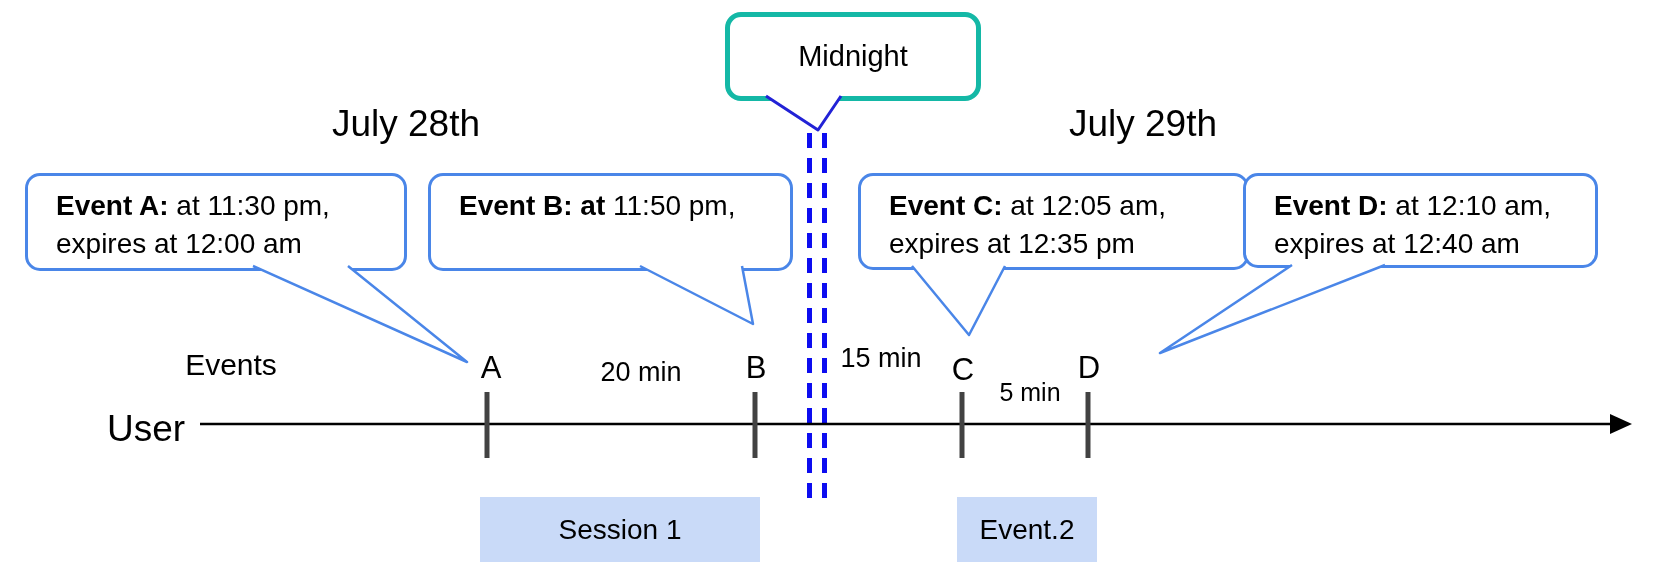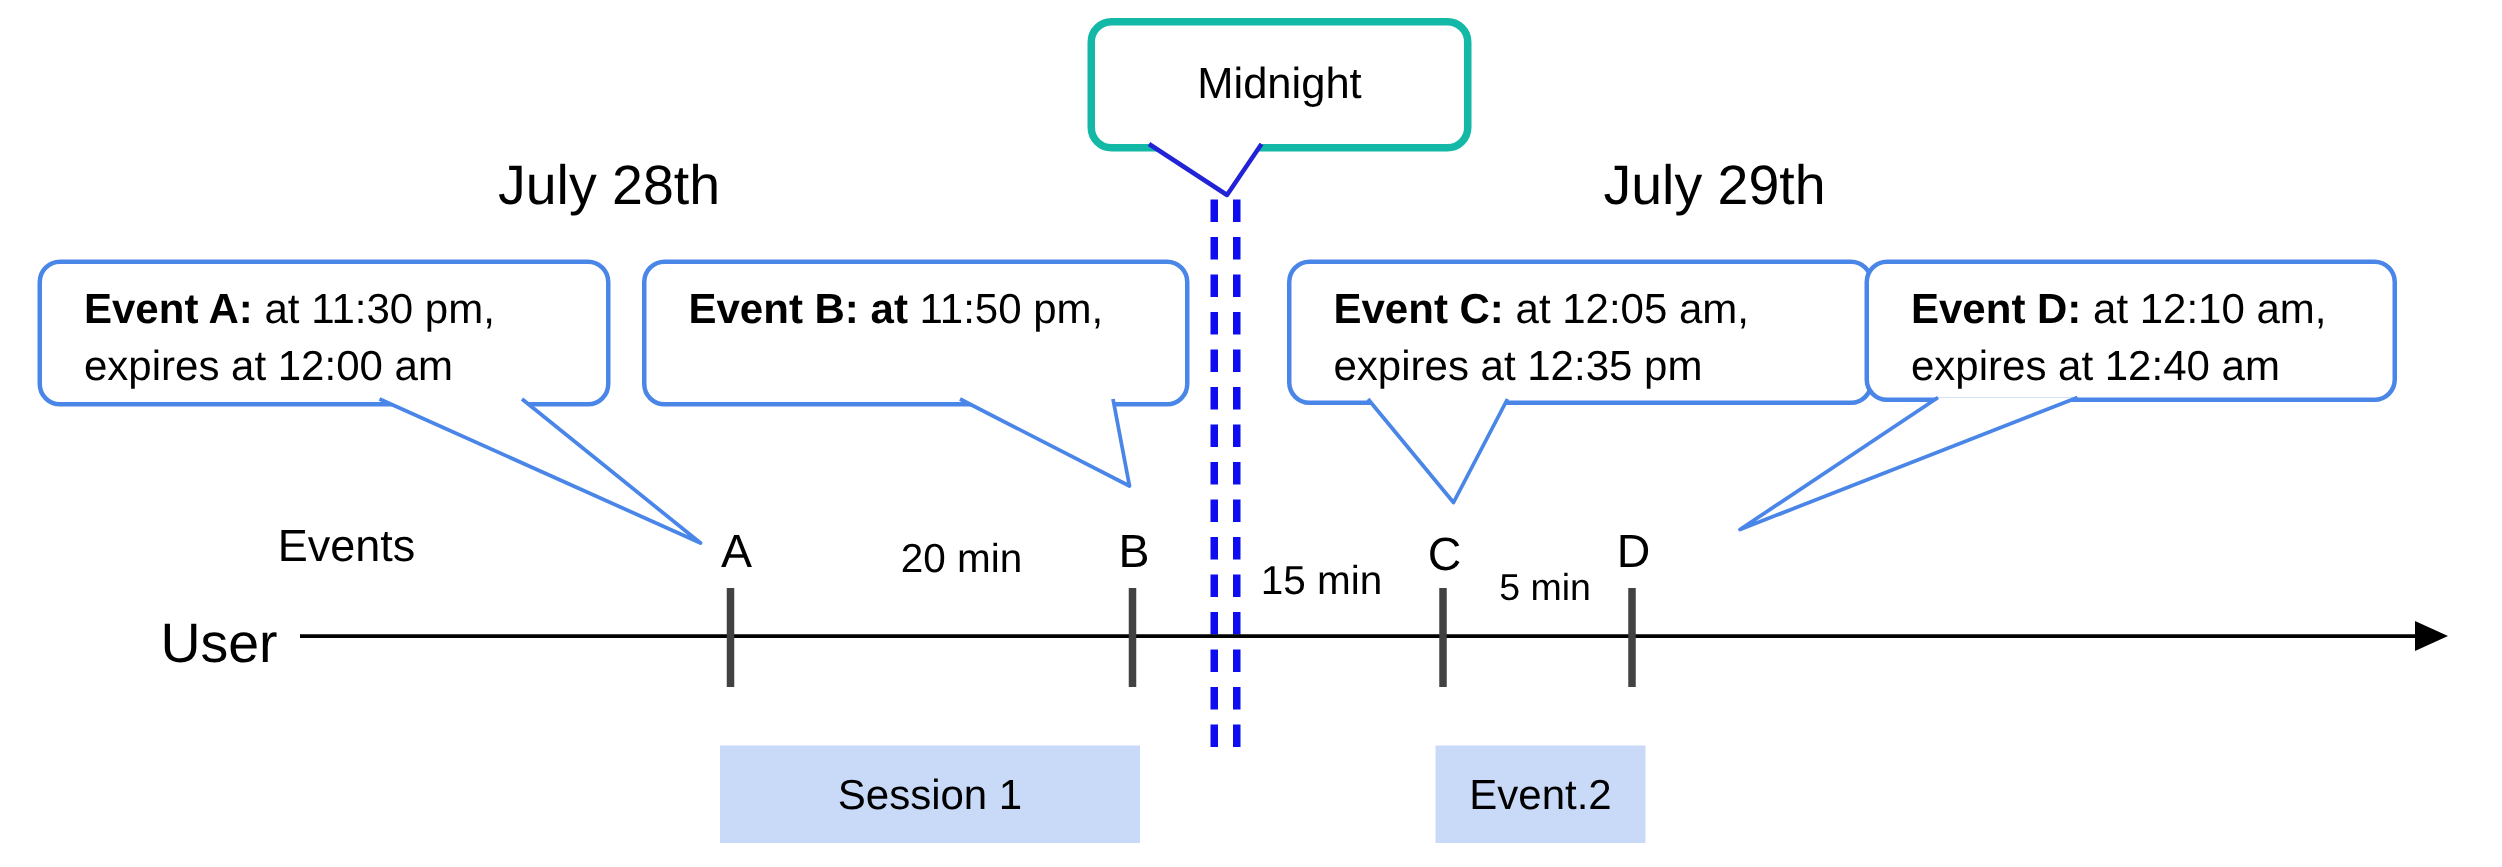--- a/index.html
+++ b/index.html
@@ -83,21 +83,21 @@
 
   <div class="abs centered" style="left:231px;top:348px;font-size:30px;">Events</div>
   <div class="abs centered" style="left:146px;top:408px;font-size:37px;">User</div>
 
   <div class="abs centered tick-label" style="left:491px;top:350px;">A</div>
   <div class="abs centered tick-label" style="left:756px;top:350px;">B</div>
   <div class="abs centered tick-label" style="left:963px;top:352px;">C</div>
   <div class="abs centered tick-label" style="left:1089px;top:350px;">D</div>
 
   <div class="abs centered interval-label" style="left:641px;top:357px;">20 min</div>
-  <div class="abs centered interval-label" style="left:881px;top:372px;">15 min</div>
+  <div class="abs centered interval-label" style="left:881px;top:343px;">15 min</div>
   <div class="abs centered interval-label" style="left:1030px;top:378px;font-size:25px;">5 min</div>
 
   <div class="session-box" style="left:480px;width:280px;">
     <span>Session 1</span>
   </div>
   <div class="session-box" style="left:957px;width:140px;">
     <span>Event.2</span>
   </div>
 
   <svg class="overlay" width="1668" height="578" viewBox="0 0 1668 578">

